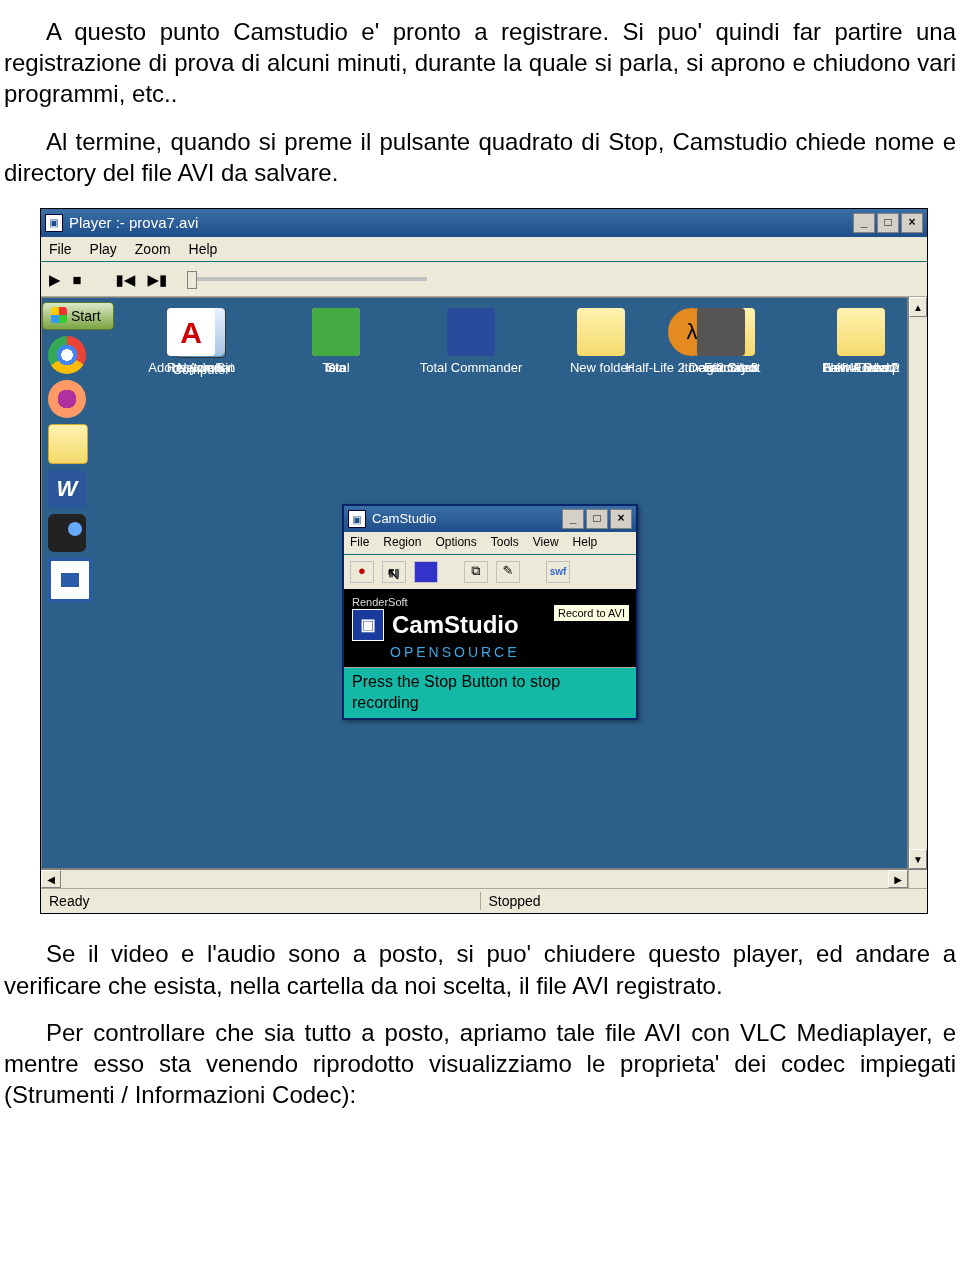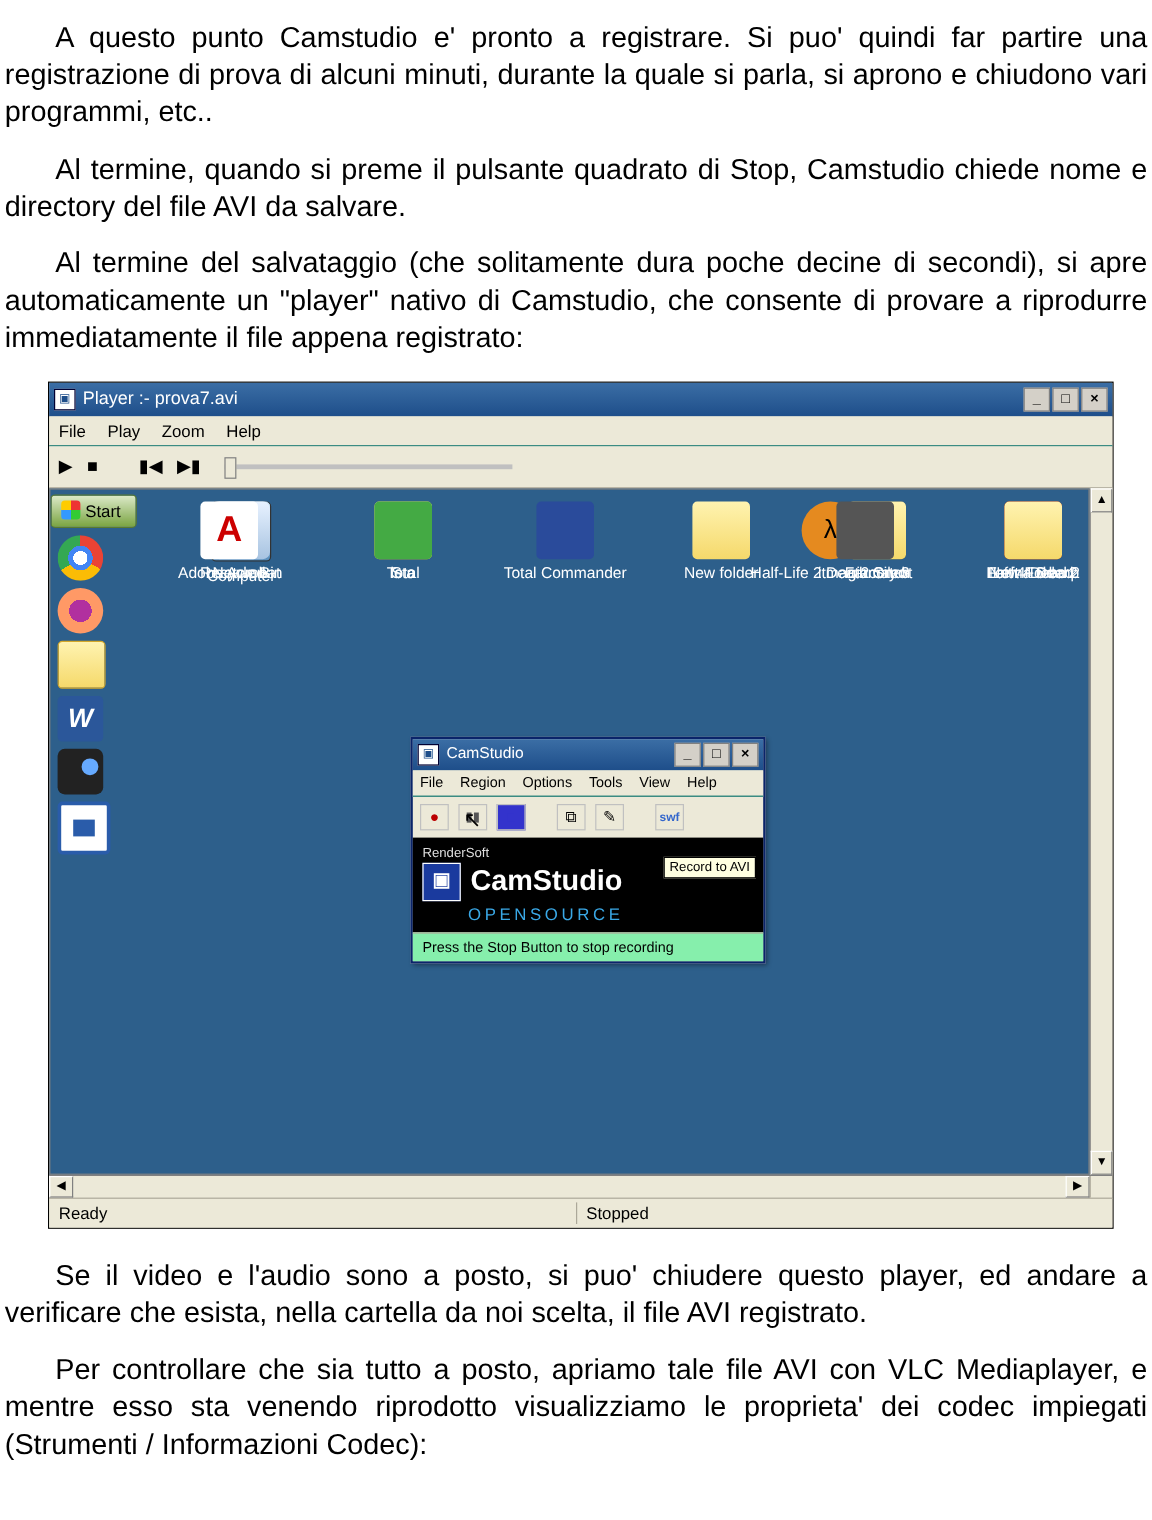--- a/index.html
+++ b/index.html
@@ -37,31 +37,30 @@
 .camwin .titlebar{height:20px;font-size:13px}
 .camwin .menubar{font-size:12px;flex-wrap:wrap;gap:14px;padding:3px 6px}
 .camwin .toolbar2{display:flex;gap:8px;padding:6px;align-items:center}
 .t2btn{width:22px;height:20px;border:1px solid #c0c0c0;display:flex;align-items:center;justify-content:center}
 .tooltip{position:absolute;right:6px;top:98px;background:#ffffe1;border:1px solid #000;font-size:11px;padding:1px 4px;color:#000}
 .blackbox{background:#000;color:#fff;padding:6px 8px}
 .blackbox .bbtitle{font-size:24px;font-weight:bold;letter-spacing:0;display:flex;align-items:center;gap:8px}
 .blackbox .bblogo{width:30px;height:30px;background:#1a3a9e;display:inline-flex;align-items:center;justify-content:center;font-size:16px;border:1px solid #fff}
 .blackbox .opensrc{color:#3aa8e6;font-size:14px;letter-spacing:3px;margin-top:2px;margin-left:38px}
 .blackbox .rs{font-size:11px;color:#ddd;margin-bottom:0}
-.camstatus{background:#86efac;padding:4px 8px;font-size:12px;border-top:1px solid #aca899}
+.camstatus{background:#14b8a6;padding:4px 8px;font-size:16px;border-top:1px solid #aca899}
 .cursor{position:absolute;left:42px;top:8px;font-size:18px;color:#000}
 </style>
 </head>
 <body>
 
 <div class="page">
 
 <p class="indent">A questo punto Camstudio e' pronto a registrare. Si puo' quindi far partire una registrazione di prova di alcuni minuti, durante la quale si parla, si aprono e chiudono vari programmi, etc..</p>
 <p class="indent">Al termine, quando si preme il pulsante quadrato di Stop, Camstudio chiede nome e directory del file AVI da salvare.</p>
-<p class="indent">Al termine del salvataggio (che solitamente dura poche decine di secondi), si apre automaticamente un "player" nativo di Camstudio, che consente di provare a riprodurre immediatamente il file appena registrato:</p>
 
 <div class="screenshot">
   <div class="titlebar">
     <span class="ticon">▣</span>
     <span>Player :- prova7.avi</span>
     <span class="spacer"></span>
     <span class="wbtn">_</span>
     <span class="wbtn">□</span>
     <span class="wbtn">×</span>
   </div>

